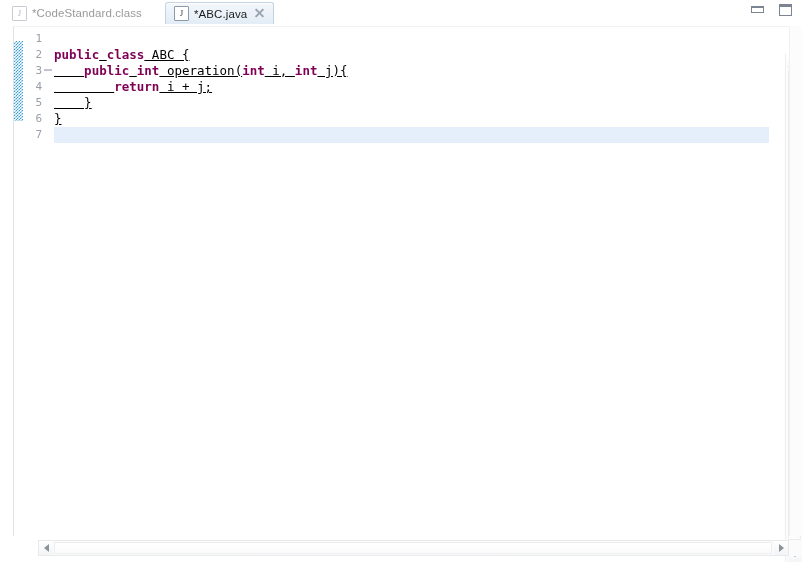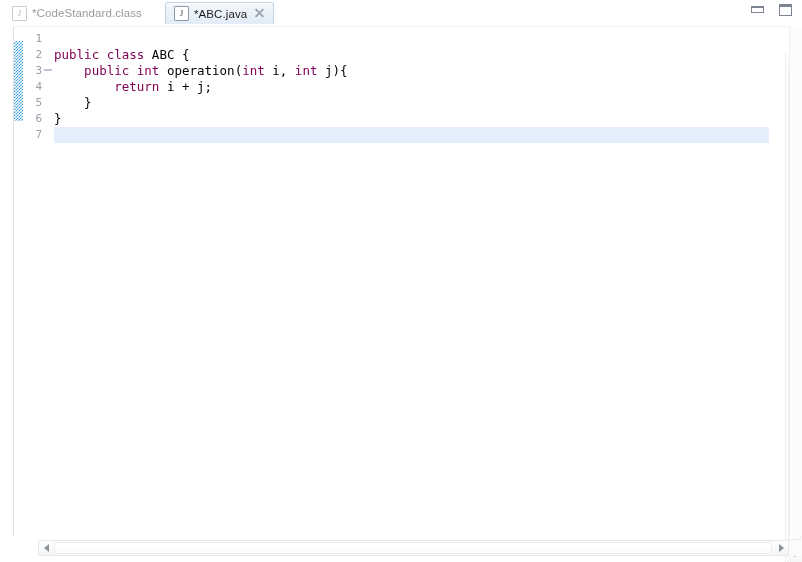--- a/index.html
+++ b/index.html
@@ -192,22 +192,22 @@
   }
   #code {
     position: relative;
     font-family: "DejaVu Sans Mono", monospace;
     font-size: 12.5px;
     line-height: 16px;
     white-space: pre;
     color: #111111;
   }
   .code-line { height: 16px; }
-  .kw { color: #7f0055; font-weight: normal; }
-  .plain { color: #000000; }
+  .kw { color: #7f0055; font-weight: bold; }
+  .plain { color: #000000; text-decoration: underline; }
 
   
   #vscroll {
     position: absolute;
     left: 771px; top: 27px;
     width: 17px; height: 508px;
     background: #fdfdfd;
     border-left: 1px solid #eceef0;
     box-sizing: border-box;
   }

